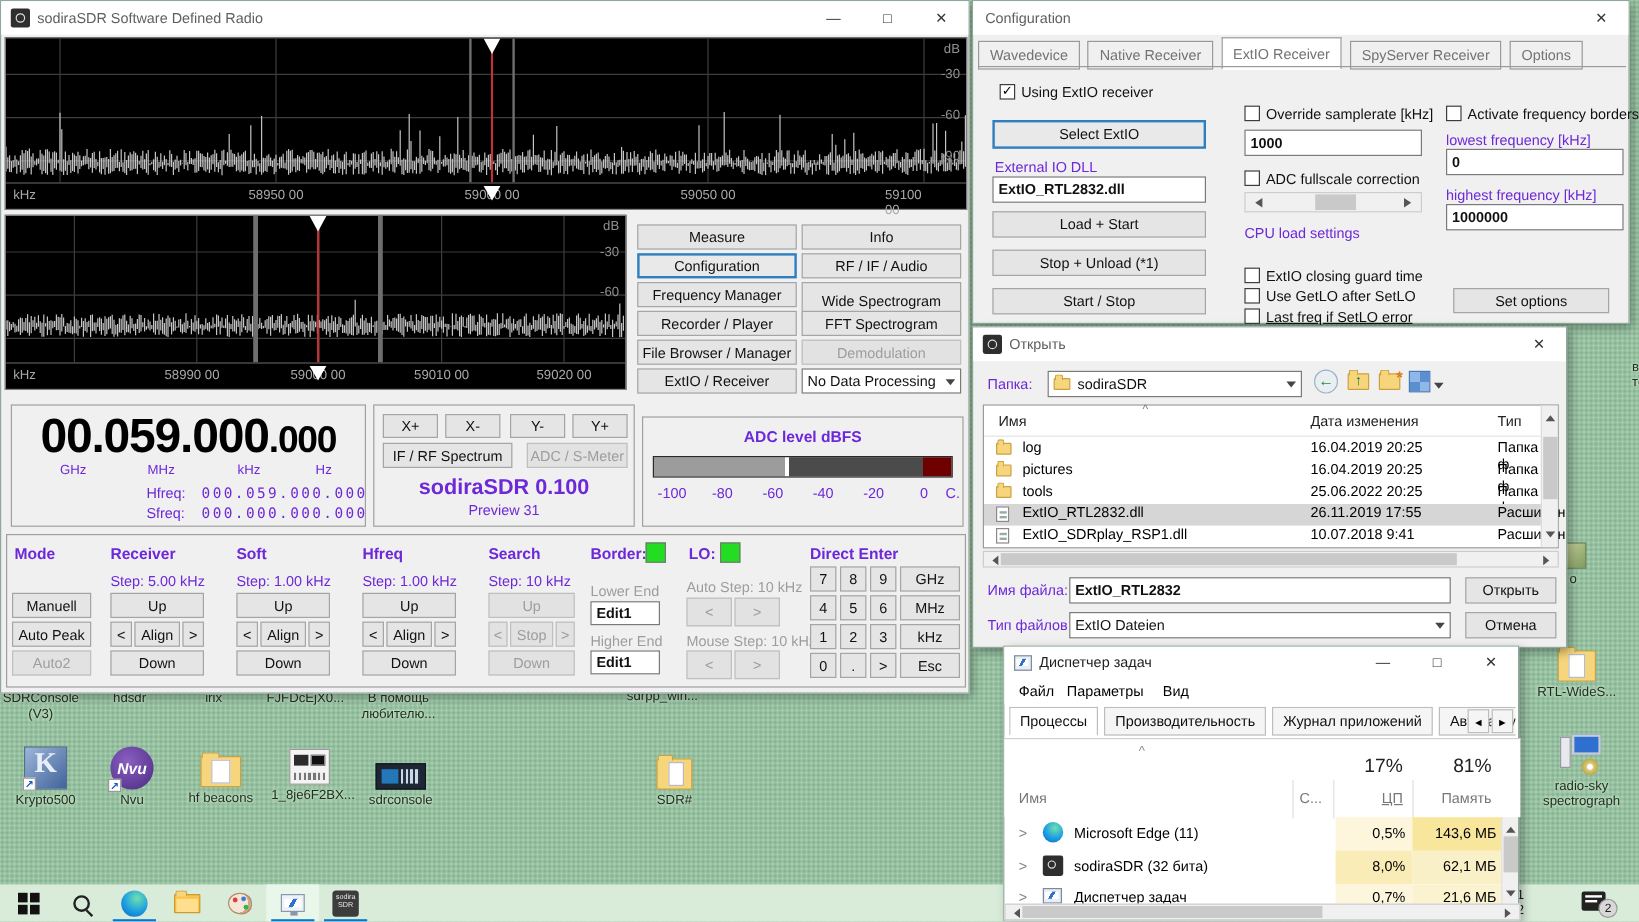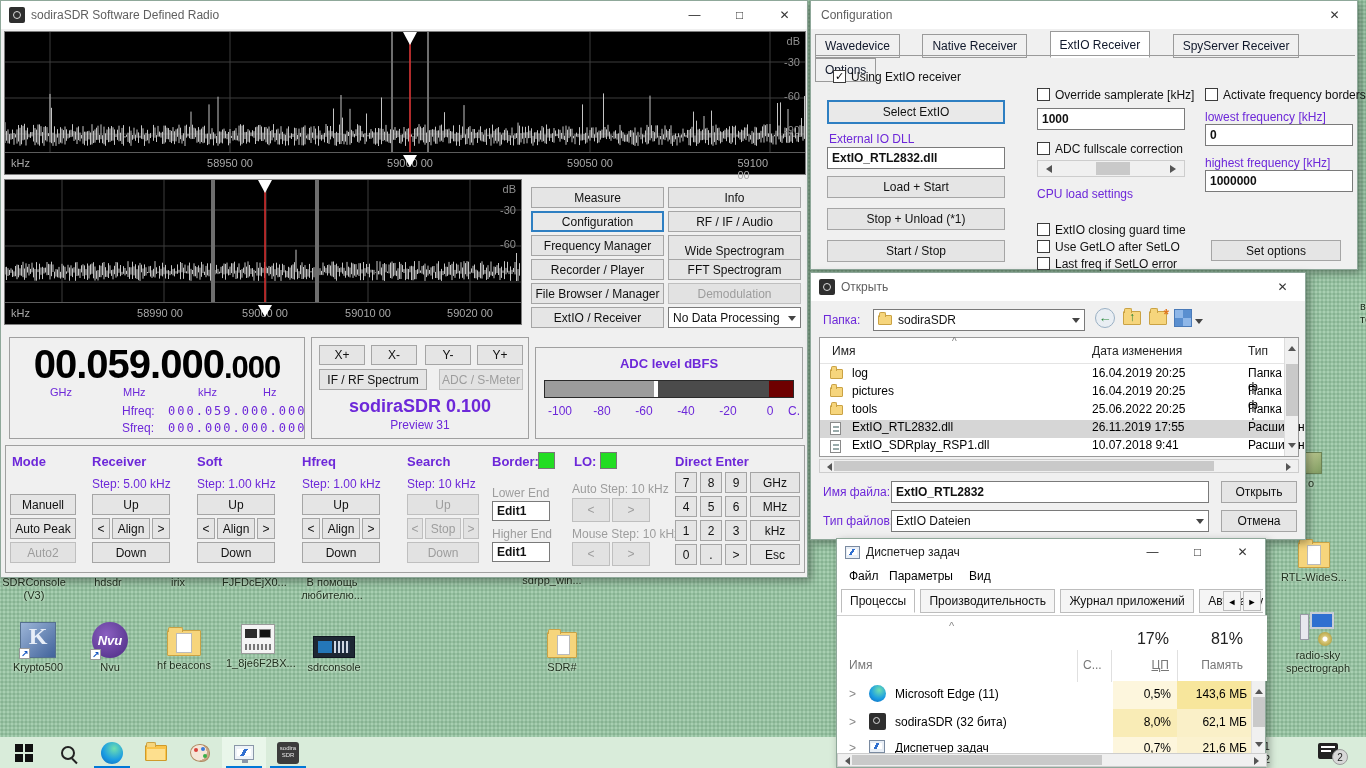--- a/index.html
+++ b/index.html
@@ -38,21 +38,21 @@
   .grp-hd { font-weight:bold; font-size:13px; }
   .scrollbar { position:absolute; background:#f0f0f0; border:1px solid #cdcdcd; }
   .sb-thumb { position:absolute; background:#c9c9c9; }
   .sb-arrow { position:absolute; width:0; height:0; }
   .folder { position:relative; background:#f6d57c; border:1px solid #caa244; border-radius:1px; }
   .folder::before { content:""; position:absolute; top:-4px; left:0; width:40%; height:4px; background:#f6d57c; border:1px solid #caa244; border-bottom:none; border-radius:2px 2px 0 0; }
   .dico { position:absolute; width:64px; text-align:center; z-index:1; }
   .dico .dlabel { font-size:11px; color:#20301f; text-shadow:0 0 3px #cfe6cf,0 0 3px #cfe6cf; line-height:13px; }
   .dico .dimg { margin:0 auto 3px auto; position:relative; }
   .sc-arrow { position:absolute; left:-2px; bottom:-2px; width:11px; height:11px; background:#fff; border:1px solid #9a9a9a; color:#1455c0; font-size:9px; line-height:10px; text-align:center; font-weight:bold; }
-  .tab { display:inline-block; padding:4px 9px 4px 9px; border:1px solid #9a9a9a; background:#f0f0f0; font-size:12px; margin-right:18px; color:#0f172a; vertical-align:bottom; }
+  .tab { display:inline-block; padding:4px 9px 4px 9px; border:1px solid #9a9a9a; background:#f0f0f0; font-size:12px; margin-right:2px; color:#737373; vertical-align:bottom; }
   .tab.active { background:#fff; padding-top:6px; padding-bottom:5px; border-bottom:1px solid #fff; }
   .tmgr-tab { display:inline-block; padding:4px 8px; border:1px solid #bdbdbd; background:#f5f5f5; font-size:12px; margin-right:1px; color:#111; }
   .tmgr-tab.active { background:#fff; border-bottom:1px solid #fff; }
   .taskbar { position:absolute; left:0; top:737px; width:1366px; height:31px; background:#d9ecda; z-index:5; display:flex; align-items:center; }
   .tb-slot { width:44px; height:31px; display:flex; align-items:center; justify-content:center; position:relative; }
   .tb-slot.running::after { content:""; position:absolute; left:4px; right:4px; bottom:0; height:2px; background:#0078d7; }
   .tb-slot.activeapp { background:#e9f6ea; }
   .mono { font-family:"DejaVu Sans Mono","Liberation Mono",monospace; }
 </style>
 </head>
@@ -385,21 +385,21 @@
       </div>
       <span class="lbl" style="left:222px;top:131px;">CPU load settings</span>
       <div class="cb" style="left:222px;top:167px;">
         <span class="box"></span>
         <span>ExtIO closing guard time</span>
       </div>
       <div class="cb" style="left:222px;top:184px;">
         <span class="box"></span>
         <span>Use GetLO after SetLO</span>
       </div>
-      <div class="cb" style="left:222px;top:201px;">
+      <div class="cb" style="left:222px;top:201px;text-decoration:underline;">
         <span class="box"></span>
         <span>Last freq if SetLO error</span>
       </div>
 
       <div class="cb" style="left:390px;top:32px;">
         <span class="box"></span>
         <span>Activate frequency borders</span>
       </div>
       <span class="lbl" style="left:390px;top:54px;">lowest frequency [kHz]</span>
       <input class="inp" style="left: 390px; top: 68px; width: 148px; height: 22px;" readonly="" value="0">

